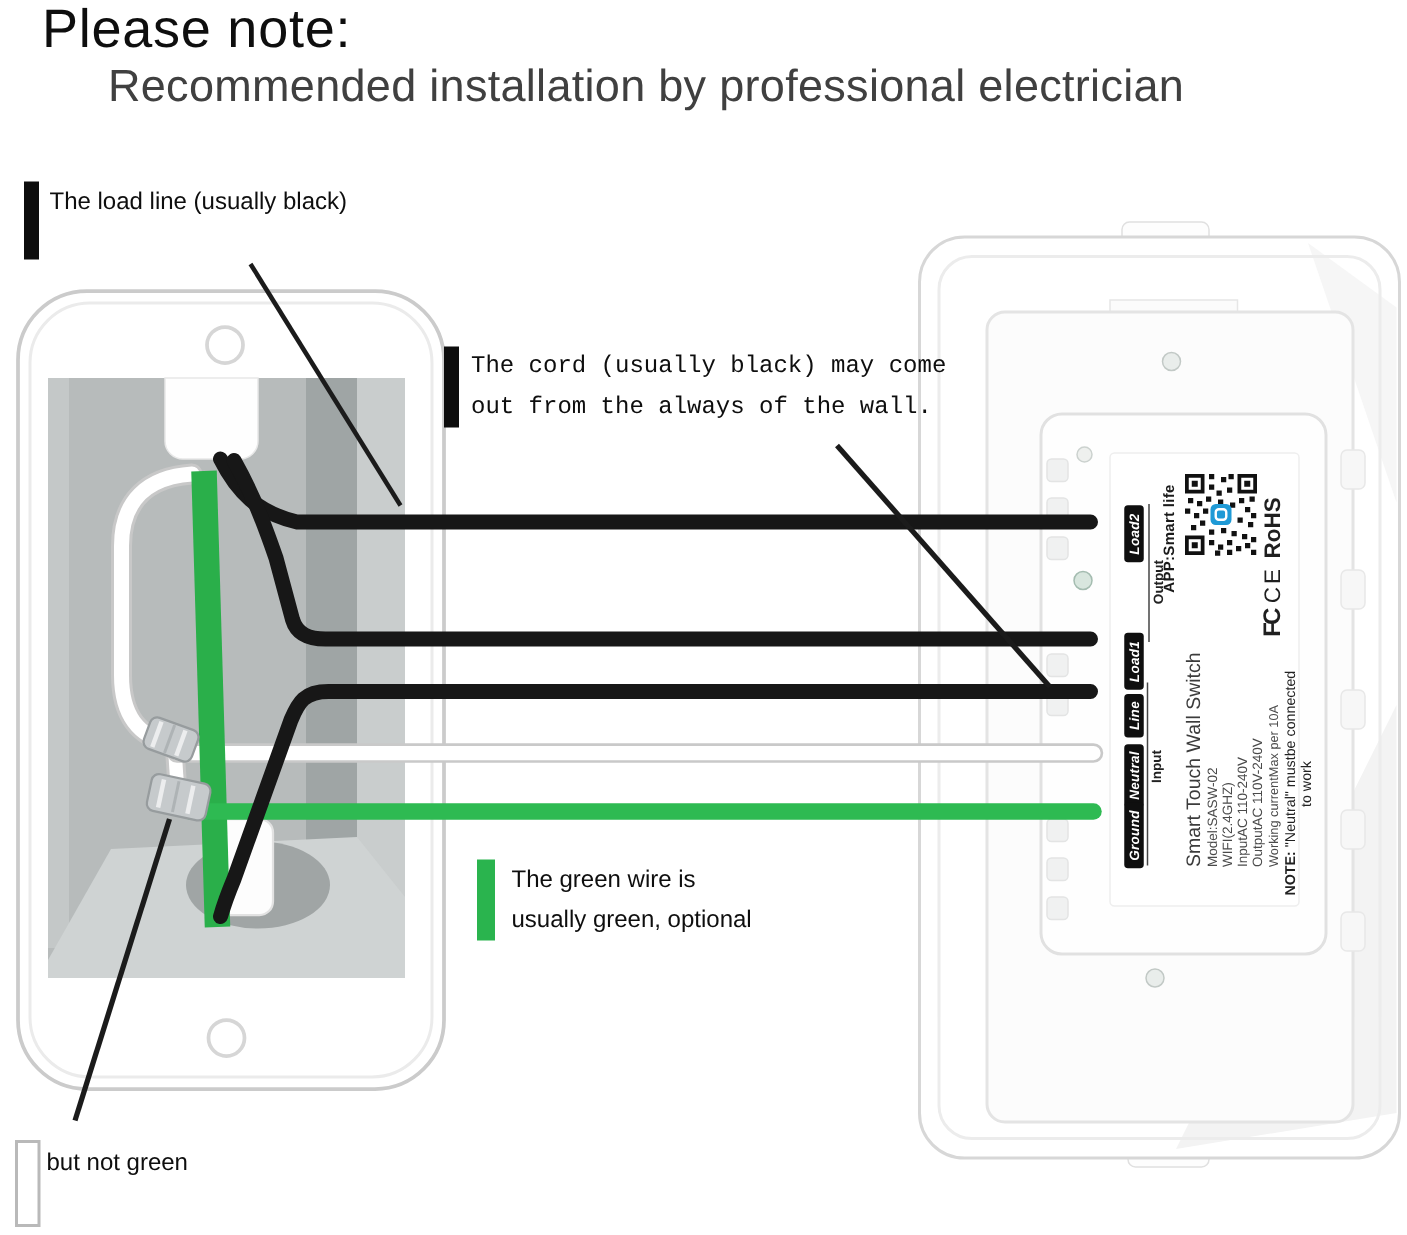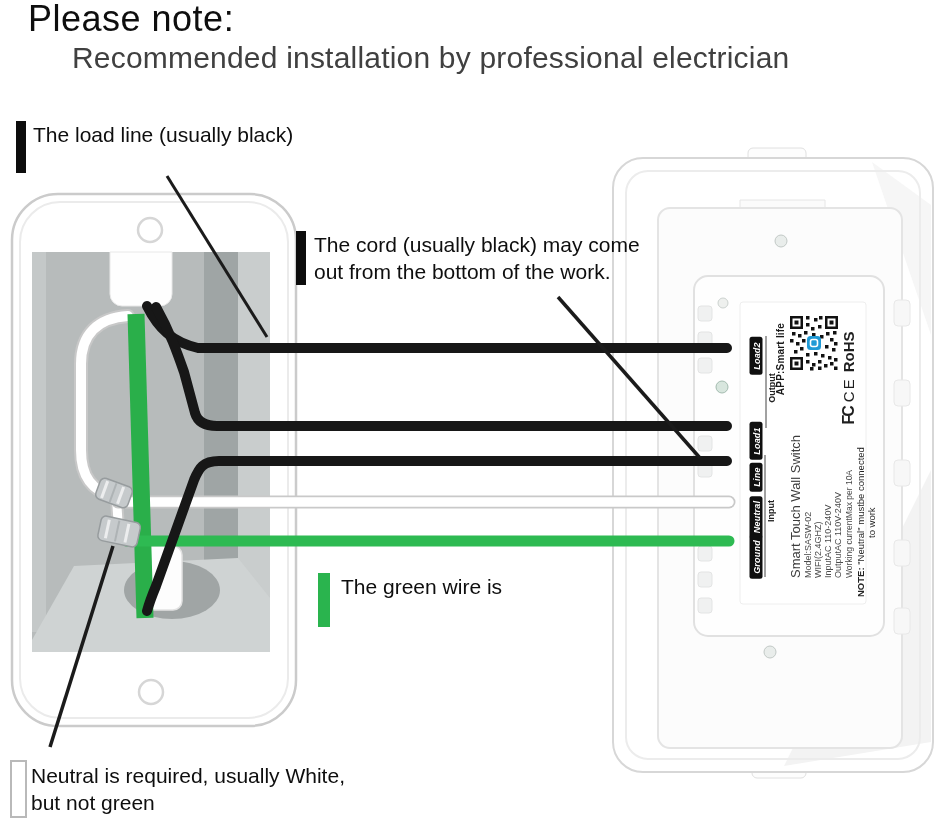--- a/index.html
+++ b/index.html
@@ -2,21 +2,21 @@
 <html><head>
 <meta charset="utf-8">
 <style>
   html,body{margin:0;padding:0;background:#ffffff;}
   #stage{position:relative;width:938px;height:823px;background:#ffffff;overflow:hidden;
          font-family:"Liberation Sans", sans-serif;color:#111;}
   #diagram-svg{position:absolute;left:0;top:0;}
   .abs{position:absolute;}
   .title{left:28px;top:-2px;font-size:36px;letter-spacing:0.5px;color:#0e0e0e;}
   .subtitle{left:28px;top:41px;font-size:30px;letter-spacing:0.2px;color:#404040;margin-left:44px;}
-  .ann{font-size:21px;line-height:27px;color:#0e0e0e;white-space:nowrap;}
+  .ann{font-size:16px;line-height:27px;color:#0e0e0e;white-space:nowrap;}
   .bar{position:absolute;}
   .bar-black{background:#0d0d0d;}
   .bar-green{background:#2ab44e;}
   .bar-white{background:#ffffff;border:2px solid #b9b9b9;}
   
   .rot{position:absolute;transform:translate(-50%,-50%) rotate(-90deg);white-space:nowrap;}
   
   .rotcol{position:absolute;transform:rotate(-90deg);transform-origin:0 0;white-space:nowrap;}
   .badge{background:#0f0f0f;color:#ffffff;font-size:9px;font-weight:700;font-style:italic;
          padding:1.5px 5px;border-radius:2.5px;letter-spacing:0.2px;}
@@ -192,33 +192,33 @@
 
   <div class="abs title">Please note:</div>
   <div class="abs subtitle">Recommended installation by professional electrician</div>
 
   <div class="bar bar-black" style="left:16px;top:121px;width:10px;height:52px;"></div>
   <div class="abs ann" style="left:33px;top:121px;">
     <div>The load line (usually black)</div>
   </div>
 
   <div class="bar bar-black" style="left:296px;top:231px;width:10px;height:54px;"></div>
-  <div class="abs ann" style="left:314px;top:231px;">
+  <div class="abs ann" style="left:314px;top:231px;font-family:Liberation Mono, monospace;">
     <div>The cord (usually black) may come</div>
-    <div>out from the bottom of the work.</div>
+    <div>out from the always of the wall.</div>
   </div>
 
   <div class="bar bar-green" style="left:318px;top:573px;width:12px;height:54px;"></div>
   <div class="abs ann" style="left:341px;top:573px;">
     <div>The green wire is</div>
+    <div>usually green, optional</div>
   </div>
 
   <div class="bar bar-white" style="left:10px;top:760px;width:13px;height:54px;"></div>
   <div class="abs ann" style="left:31px;top:762px;">
-    <div>Neutral is required, usually White,</div>
     <div>but not green</div>
   </div>
 
   <div class="rot badge" style="left:756px;top:356px;">Load2</div>
   <div class="rot badge" style="left:756px;top:441px;">Load1</div>
   <div class="rot badge" style="left:756px;top:477px;">Line</div>
   <div class="rot badge" style="left:756px;top:517px;">Neutral</div>
   <div class="rot badge" style="left:756px;top:557px;">Ground</div>
 
   <div class="rot iolabel" style="left:772px;top:388px;">Output</div>

